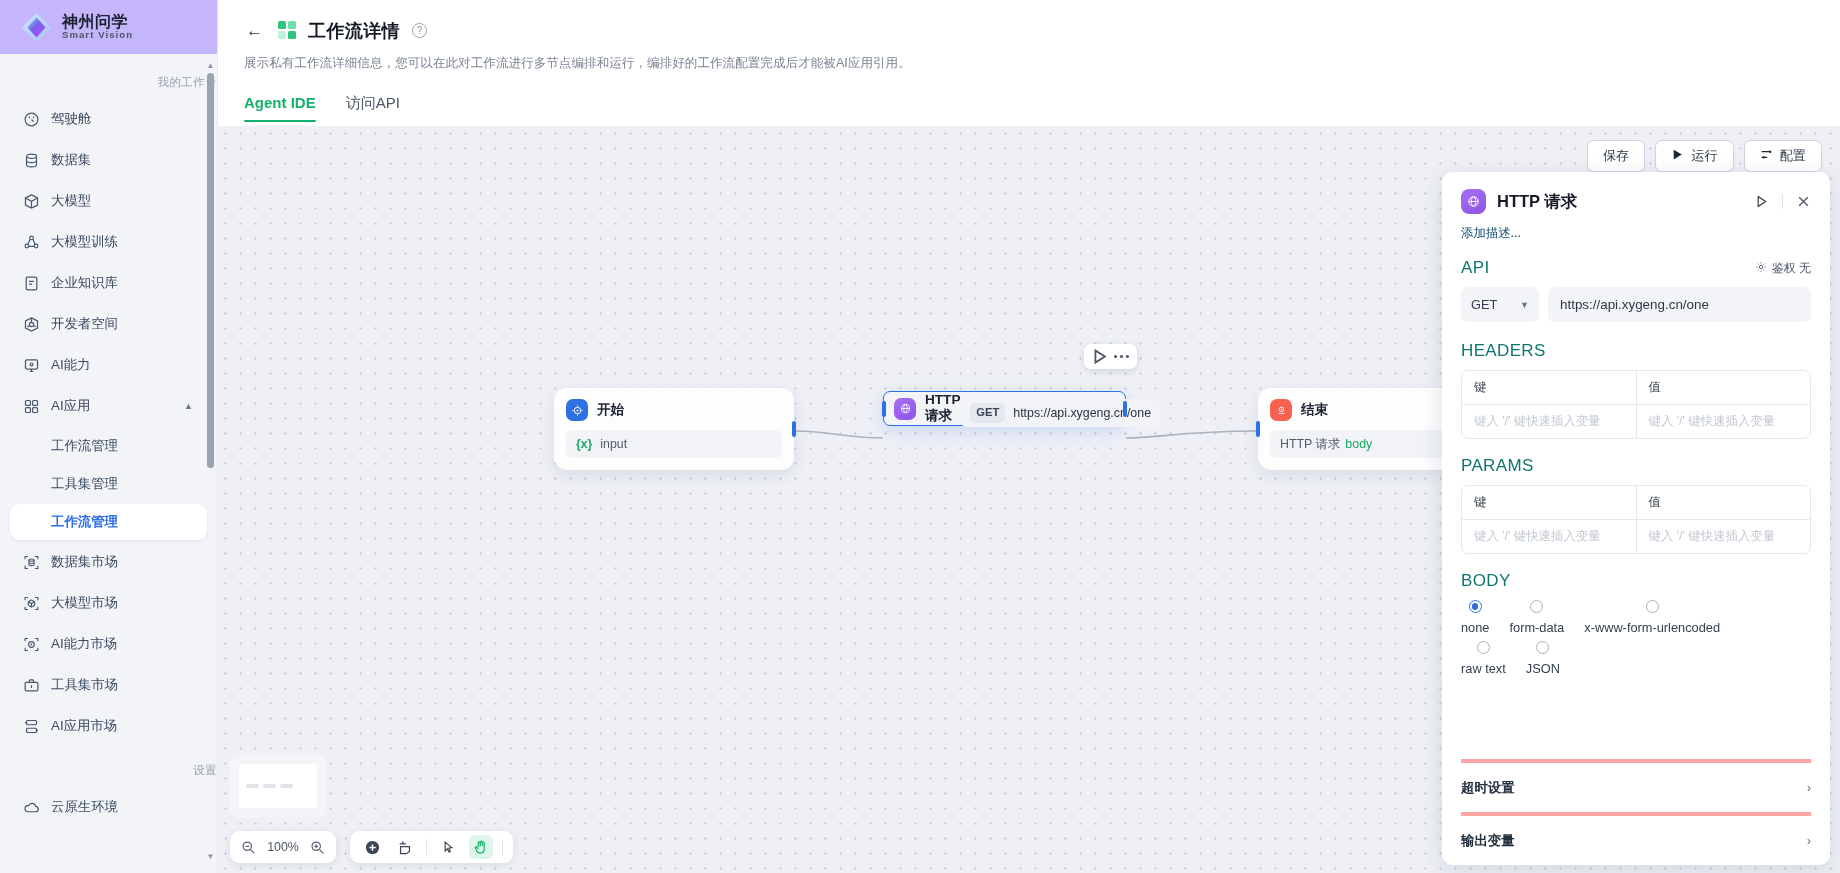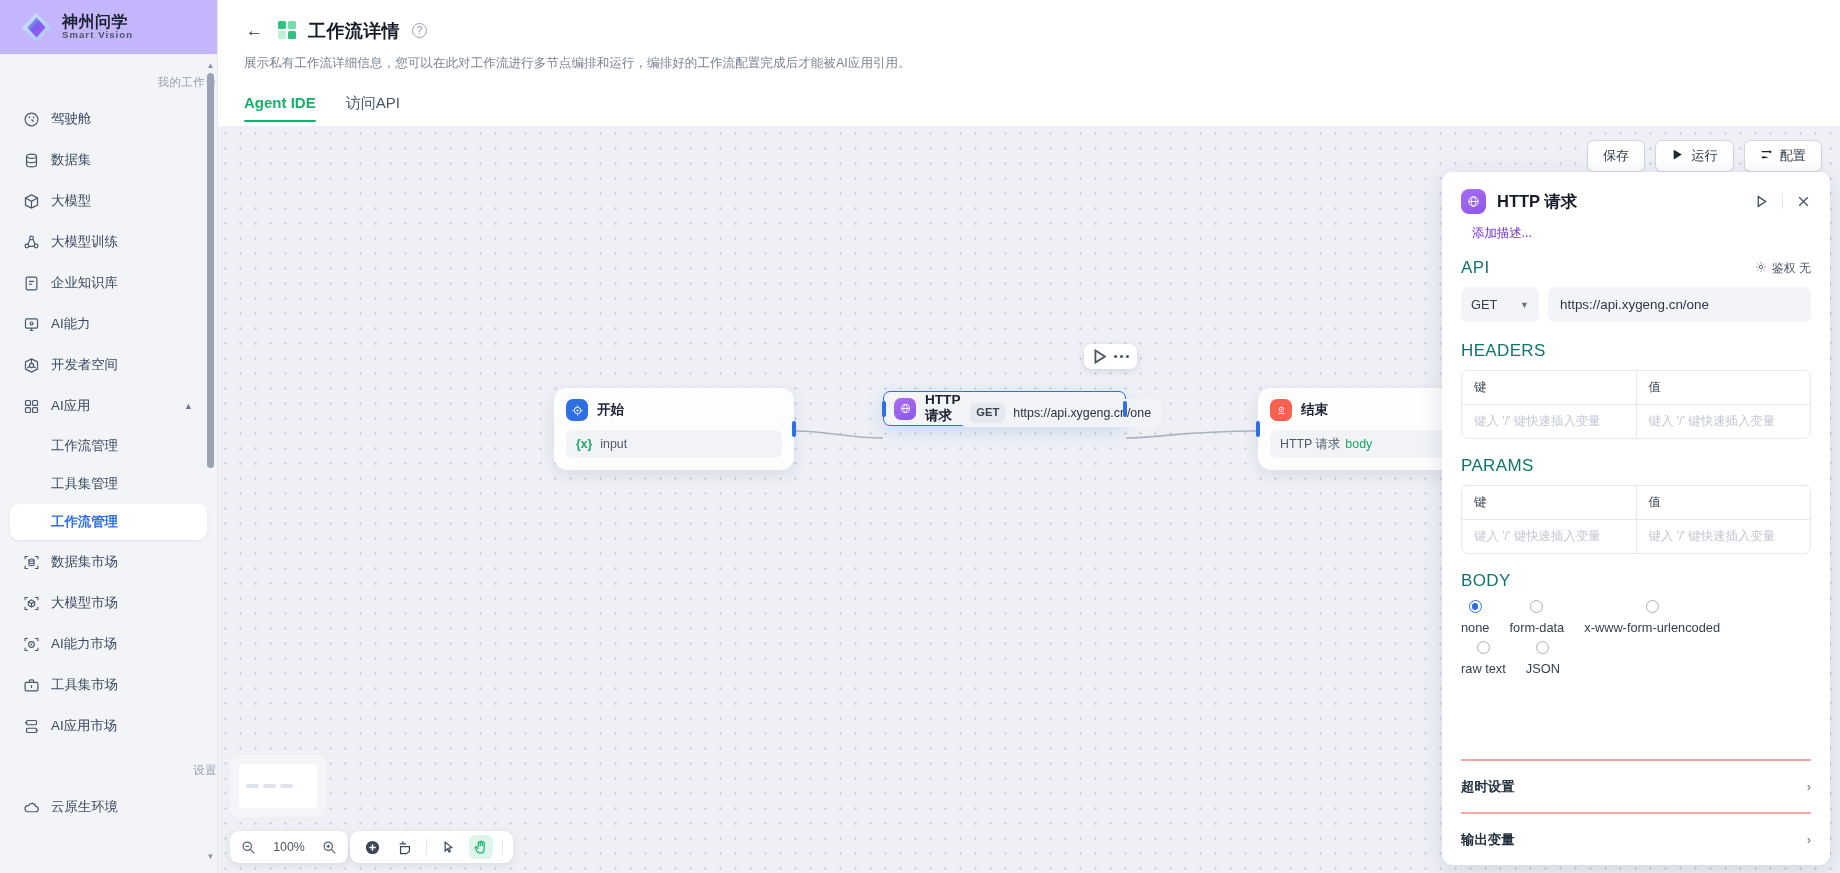--- a/index.html
+++ b/index.html
@@ -153,21 +153,21 @@
     background: #f3f5f9; border-radius: 8px; padding: 9px;
   }
   .minimap-inner { background: #fff; width: 100%; height: 100%; border-radius: 3px; display: flex; align-items: center; gap: 4px; padding-left: 7px; }
   .mm-bar { width: 13px; height: 4px; background: #dfe3ea; border-radius: 2px; }
 
   .zoombar, .toolbar2 {
     position: absolute; bottom: 10px; height: 32px; background: #fff;
     border-radius: 9px; display: flex; align-items: center;
     box-shadow: 0 2px 8px rgba(25,40,70,.10);
   }
-  .zoombar { left: 12px; padding: 0 11px; gap: 16px; }
+  .zoombar { left: 12px; padding: 0 11px; gap: 10px; }
   .zoom-val { font-size: 12.4px; color: #4a5565; min-width: 34px; text-align: center; }
   .zb-ic { cursor: pointer; color: #5a6475; display: flex; }
   .toolbar2 { left: 132px; padding: 0 10px; gap: 9px; }
   .t2 { width: 24px; height: 24px; border-radius: 6px; display: flex; align-items: center; justify-content: center; cursor: pointer; color: #3c4657; }
   .t2.on { background: #ddf6e9; color: #14b26b; }
   .t2-sep { width: 1px; height: 16px; background: #e1e5ec; }
 
   
   .panel {
     position: absolute; right: 10px; top: 46px; width: 388px; bottom: 8px;
@@ -175,21 +175,21 @@
     box-shadow: 0 5px 22px rgba(25,40,80,.13);
     display: flex; flex-direction: column; overflow: hidden; z-index: 8;
   }
   .panel-head { display: flex; align-items: center; gap: 11px; padding: 17px 19px 0 19px; }
   .panel-ic { width: 25px; height: 25px; border-radius: 8px; background: linear-gradient(150deg,#a96ef0,#8b55ea); display: flex; align-items: center; justify-content: center; flex: 0 0 25px; }
   .panel-ic svg { width: 15px; height: 15px; }
   .panel-title { font-size: 16.5px; font-weight: 700; color: #151b26; }
   .panel-acts { margin-left: auto; display: flex; align-items: center; gap: 13px; }
   .pa-btn { cursor: pointer; color: #374150; display: flex; }
   .pa-sep { width: 1px; height: 15px; background: #dfe3ea; }
-  .panel-desc { font-size: 12.4px; color: #6d28d9; padding: 11px 19px 0 30px; }
+  .panel-desc { font-size: 12.4px; color: #0c4a6e; padding: 11px 19px 0 19px; }
 
   .panel-body { flex: 1; overflow: hidden; padding: 0 19px; margin-top: 16px; }
   .sec-label { font-size: 17px; color: #0f766e; letter-spacing: .35px; margin-bottom: 9px; }
   .sec-row { display: flex; align-items: center; margin-bottom: 9px; }
   .auth { margin-left: auto; display: flex; align-items: center; gap: 5px; font-size: 12px; color: #4a5565; cursor: pointer; }
   .auth svg { width: 12px; height: 12px; }
 
   .api-row { display: flex; gap: 9px; }
   .sel {
     width: 78px; height: 35px; border-radius: 7px; background: #f2f4f8;
@@ -210,21 +210,21 @@
   .kvcell + .kvcell { border-left: 1px solid #e5e8ef; }
   .kvcell.ph { color: #c2c8d2; cursor: text; }
 
   .radios { display: flex; flex-wrap: wrap; gap: 9px 20px; margin-bottom: 6px; }
   .radio { display: flex; align-items: center; gap: 7px; font-size: 12.8px; color: #36404f; cursor: pointer; flex-direction: column; }
   .rdot { width: 13px; height: 13px; border-radius: 50%; border: 1.4px solid #a8b0bd; position: relative; flex: 0 0 13px; }
   .radio.on .rdot { border-color: #2f6fe4; }
   .radio.on .rdot::after { content: ""; position: absolute; inset: 2.4px; border-radius: 50%; background: #2f6fe4; }
 
   .acc {
-    border-top: 2px solid #fca5a5; height: 53px; display: flex; align-items: center;
+    border-top: 4px solid #fca5a5; height: 53px; display: flex; align-items: center;
     font-size: 13.4px; font-weight: 700; color: #22303f; cursor: pointer;
   }
   .acc .chev { margin-left: auto; color: #8b94a2; font-size: 13px; }
   .accs { padding: 0 19px; margin-top: 14px; }
 </style>
 </head>
 <body>
 
 <div class="app">
 
@@ -303,36 +303,36 @@
             <svg viewBox="0 0 24 24" fill="none" stroke="currentColor" stroke-width="1.7">
               <rect x="4.5" y="3" width="15" height="18" rx="2"></rect>
               <path d="M8.5 9h7M8.5 13h4"></path>
             </svg>
           </span>
         <span>企业知识库</span>
       </div>
       <div class="nav-item">
         <span class="nav-icon">
             <svg viewBox="0 0 24 24" fill="none" stroke="currentColor" stroke-width="1.7">
+              <path d="M12 2.6 20.5 7v10L12 21.4 3.5 17V7z"></path>
+              <circle cx="12" cy="12" r="3"></circle>
+              <path d="M12 2.6V9M6 15.5l3.4-2M18 15.5l-3.4-2"></path>
+            </svg>
+          </span>
+        <span>开发者空间</span>
+      </div>
+      <div class="nav-item">
+        <span class="nav-icon">
+            <svg viewBox="0 0 24 24" fill="none" stroke="currentColor" stroke-width="1.7">
               <rect x="3.5" y="4" width="17" height="13" rx="2"></rect>
               <path d="M9.5 20.5h5M12 17v3.5"></path>
               <circle cx="12" cy="10.5" r="2"></circle>
             </svg>
           </span>
         <span>AI能力</span>
-      </div>
-      <div class="nav-item">
-        <span class="nav-icon">
-            <svg viewBox="0 0 24 24" fill="none" stroke="currentColor" stroke-width="1.7">
-              <path d="M12 2.6 20.5 7v10L12 21.4 3.5 17V7z"></path>
-              <circle cx="12" cy="12" r="3"></circle>
-              <path d="M12 2.6V9M6 15.5l3.4-2M18 15.5l-3.4-2"></path>
-            </svg>
-          </span>
-        <span>开发者空间</span>
       </div>
       <div class="nav-item">
         <span class="nav-icon">
             <svg viewBox="0 0 24 24" fill="none" stroke="currentColor" stroke-width="1.7">
               <rect x="3.5" y="3.5" width="7" height="7" rx="1.5"></rect>
               <rect x="13.5" y="3.5" width="7" height="7" rx="1.5"></rect>
               <rect x="3.5" y="13.5" width="7" height="7" rx="1.5"></rect>
               <rect x="13.5" y="13.5" width="7" height="7" rx="1.5"></rect>
             </svg>
           </span>

